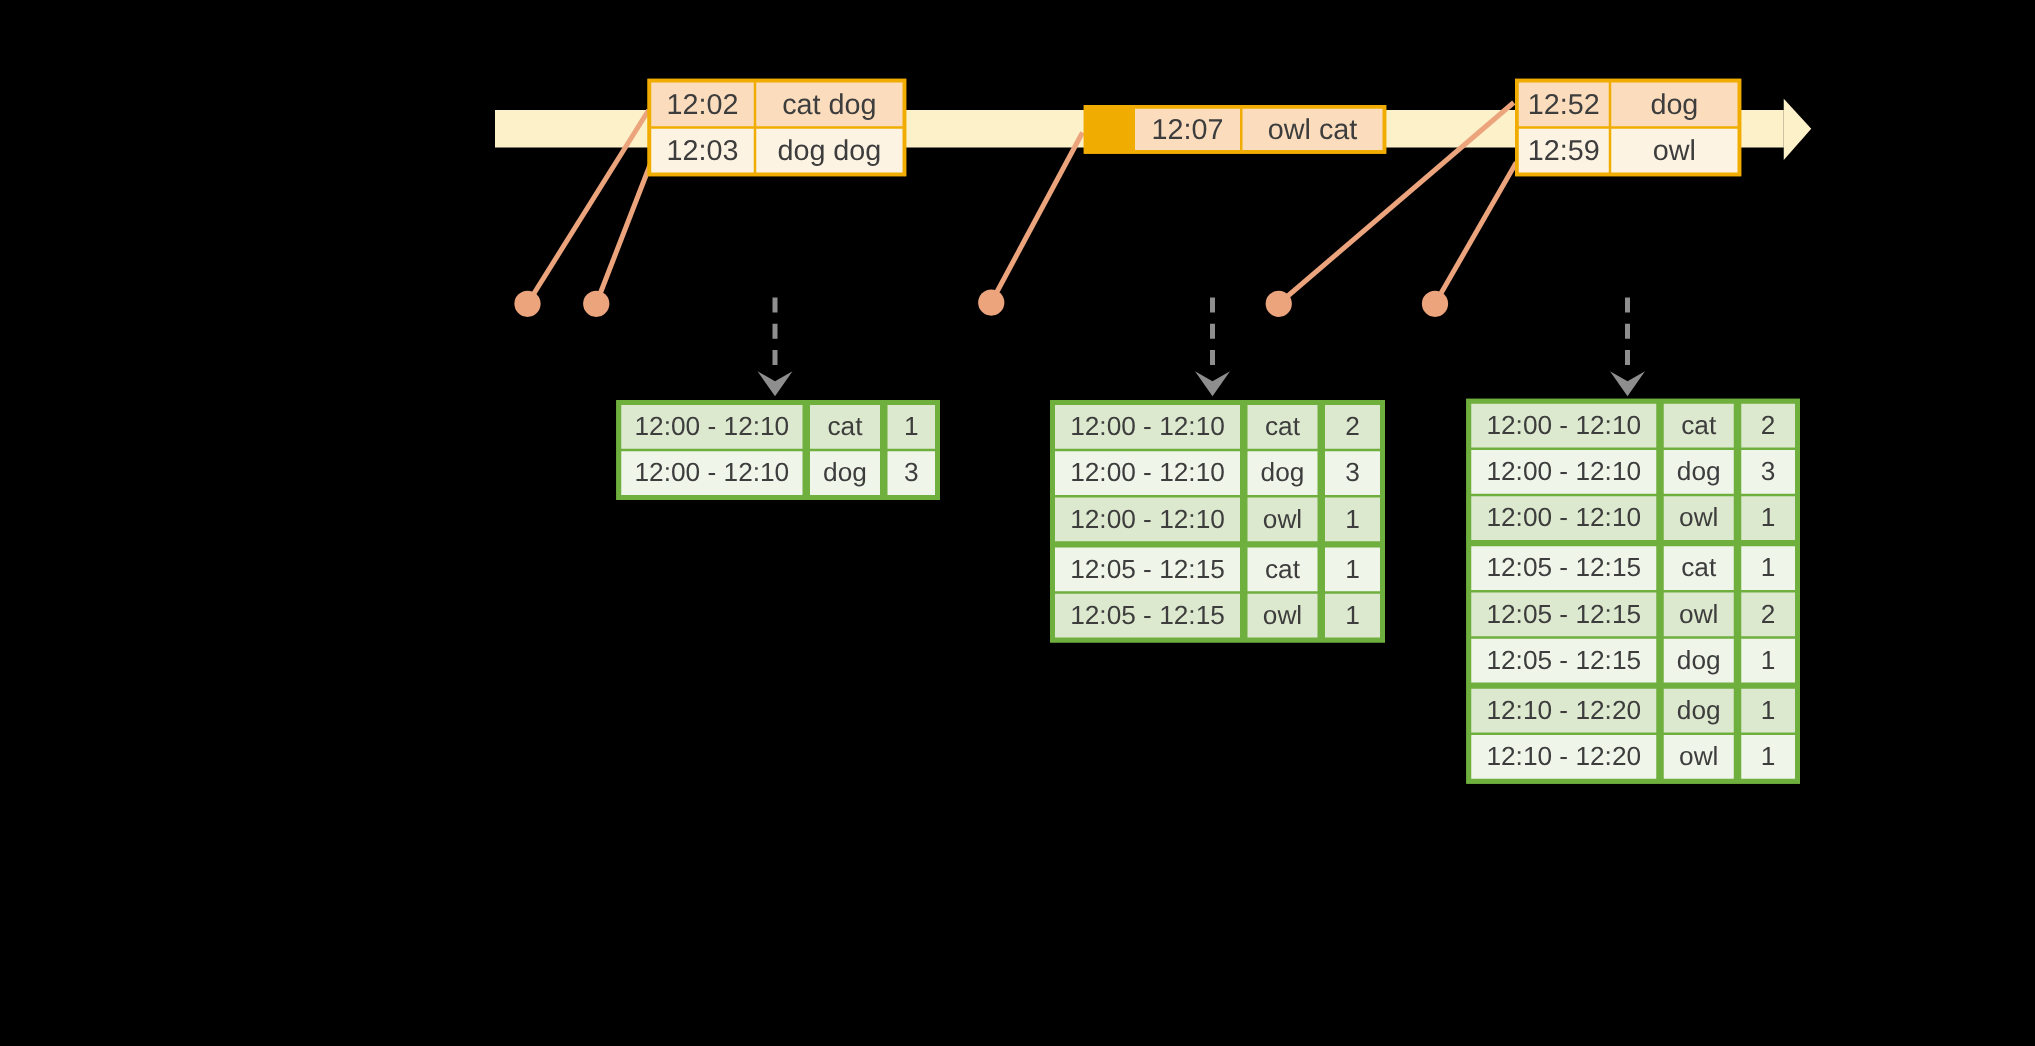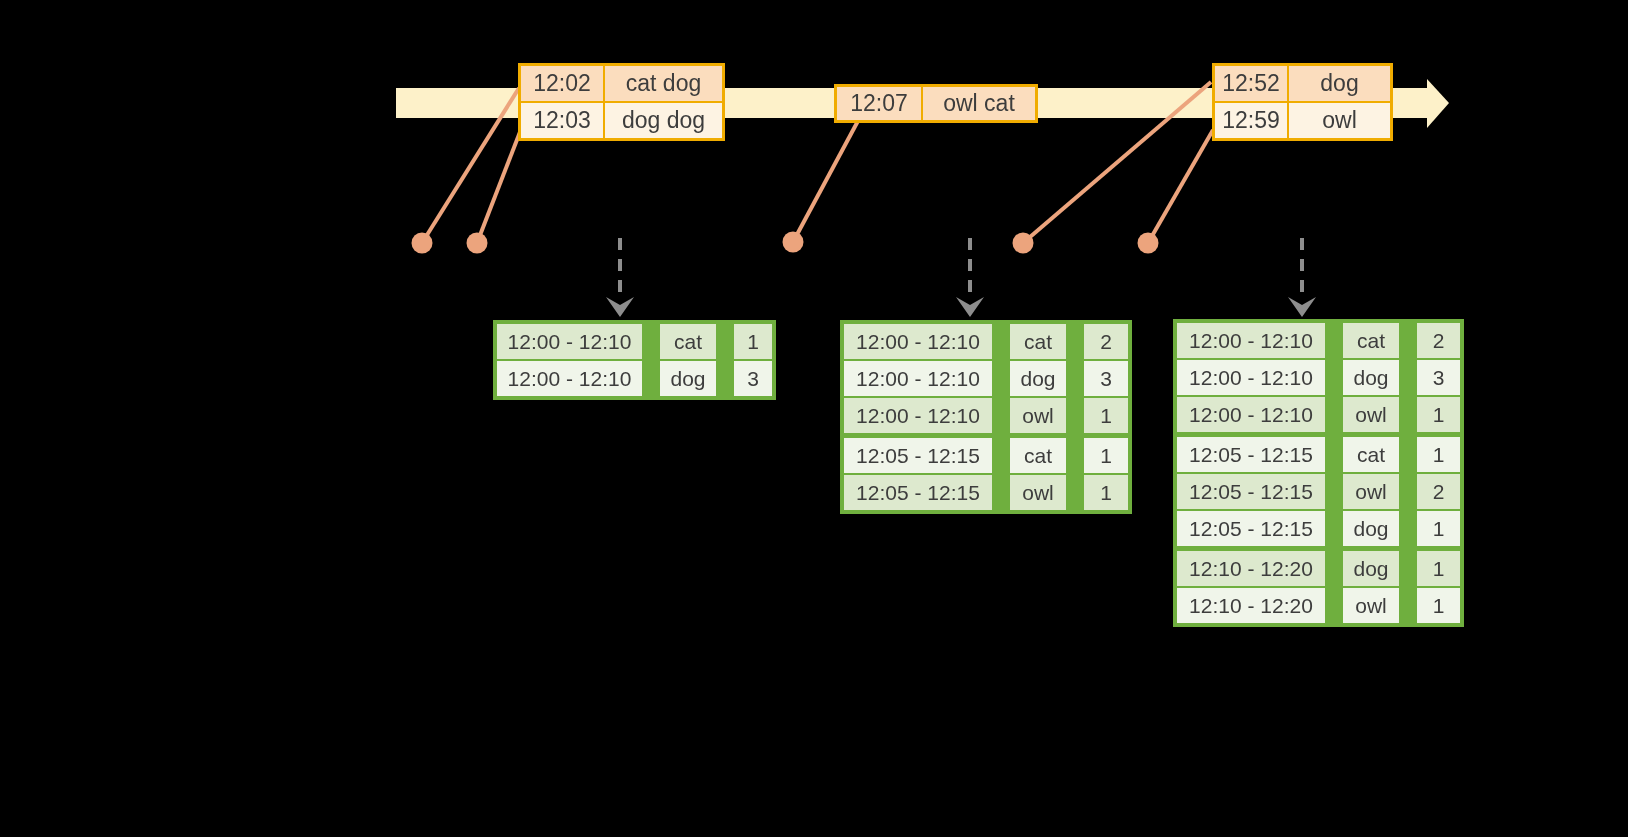--- a/index.html
+++ b/index.html
@@ -16,33 +16,33 @@
   .dash-line{stroke:var(--arrow-gray,#8e8e8e);stroke-width:4;stroke-dasharray:12 9;fill:none;}
   .gray-fill{fill:var(--arrow-gray,#8e8e8e);}
 
   
   .etable{
     position:absolute;display:grid;gap:2px;
     background:var(--event-border,#f0ac00);
     border:3px solid var(--event-border,#f0ac00);
   }
   #et0{left:518px;top:63px;grid-template-columns:82px 117px;grid-auto-rows:35px;}
-  #et1{left:834px;top:84px;grid-template-columns:84px 112px;grid-auto-rows:33px;}
+  #et1{left:867px;top:84px;grid-template-columns:84px 112px;grid-auto-rows:33px;padding-left:38px;}
   #et2{left:1212px;top:63px;grid-template-columns:72px 101px;grid-auto-rows:35px;}
   .ecell{display:flex;align-items:center;justify-content:center;font-size:23px;}
   .ecell.peach{background:var(--event-cell-peach,#fbddbe);}
   .ecell.cream{background:var(--event-cell-cream,#fdf3e3);}
 
   
   .rtable{
     position:absolute;
     background:var(--result-border,#6faf3e);
     border:4px solid var(--result-border,#6faf3e);
   }
-  .rrow{display:grid;gap:18px;background:var(--result-border,#6faf3e);
+  .rrow{display:grid;gap:6px;background:var(--result-border,#6faf3e);
         border-top:2px solid var(--result-border,#6faf3e);height:35px;}
   .rrow:first-child{border-top:none;}
   .rrow.group-start{border-top:5px solid var(--result-border,#6faf3e);}
   #rt0{left:493px;top:320px;} #rt0 .rrow{grid-template-columns:145px 56px 38px;}
   #rt1{left:840px;top:320px;} #rt1 .rrow{grid-template-columns:148px 56px 44px;}
   #rt2{left:1173px;top:319px;} #rt2 .rrow{grid-template-columns:148px 56px 43px;}
   .rcell{display:flex;align-items:center;justify-content:center;font-size:21px;}
   .rrow.dark .rcell{background:var(--result-cell-dark,#dde9ce);}
   .rrow.light .rcell{background:var(--result-cell-light,#f0f5ea);}
 </style>

